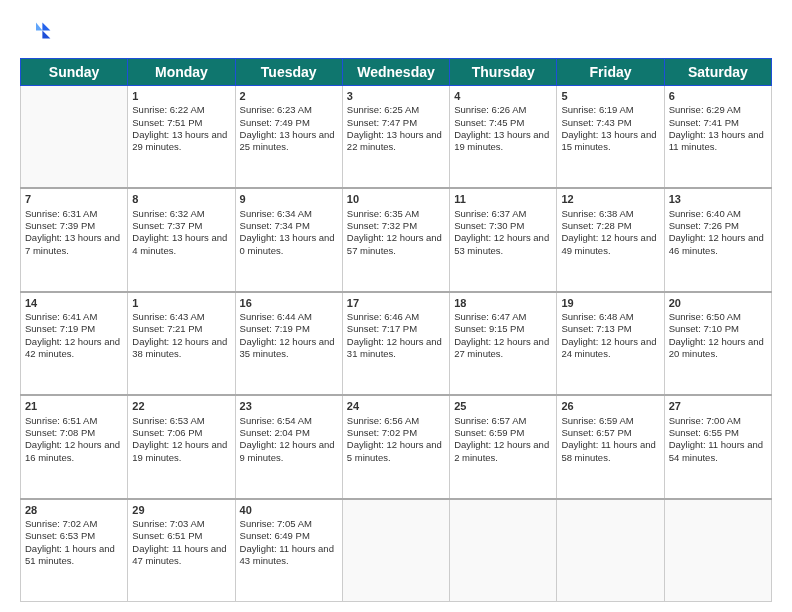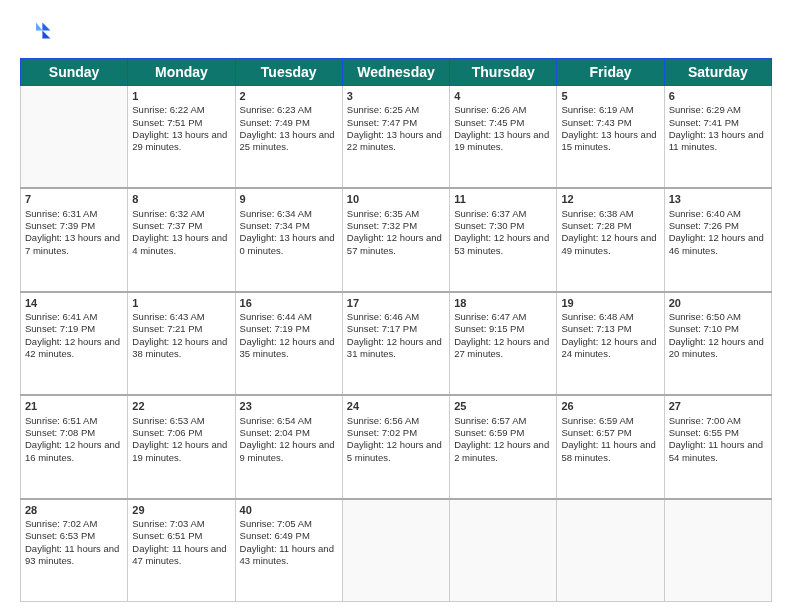--- a/index.html
+++ b/index.html
@@ -291,21 +291,21 @@
             <div>Sunrise: 7:00 AM</div>
             <div>Sunset: 6:55 PM</div>
             <div>Daylight: 11 hours and 54 minutes.</div>
           </td>
         </tr>
         <tr class="row-separator">
           <td>
             <div class="day-num">28</div>
             <div>Sunrise: 7:02 AM</div>
             <div>Sunset: 6:53 PM</div>
-            <div>Daylight: 11 hours and 93 minutes.</div>
+            <div>Daylight: 1 hours and 51 minutes.</div>
           </td>
           <td>
             <div class="day-num">29</div>
             <div>Sunrise: 7:03 AM</div>
             <div>Sunset: 6:51 PM</div>
             <div>Daylight: 11 hours and 47 minutes.</div>
           </td>
           <td>
             <div class="day-num">40</div>
             <div>Sunrise: 7:05 AM</div>

